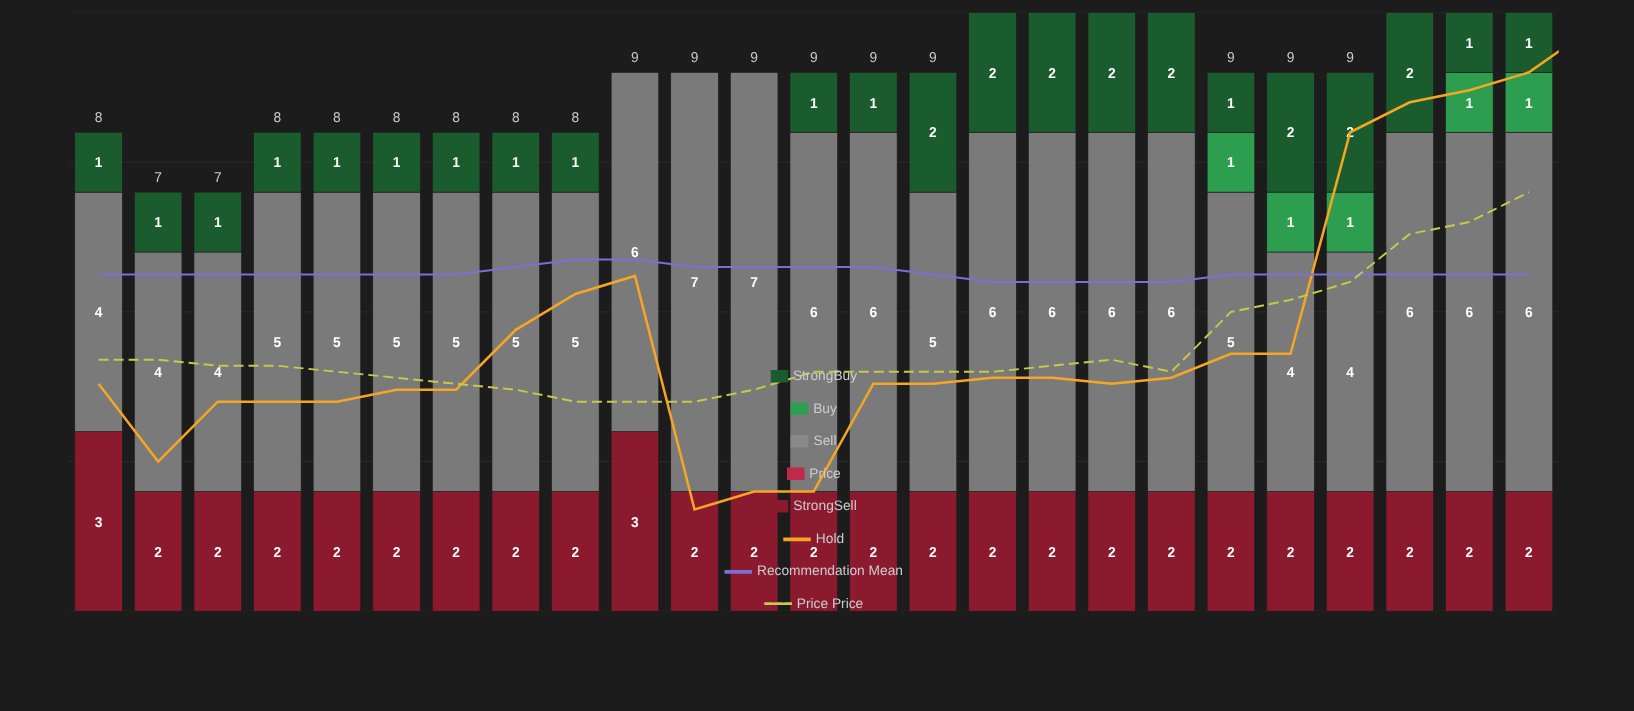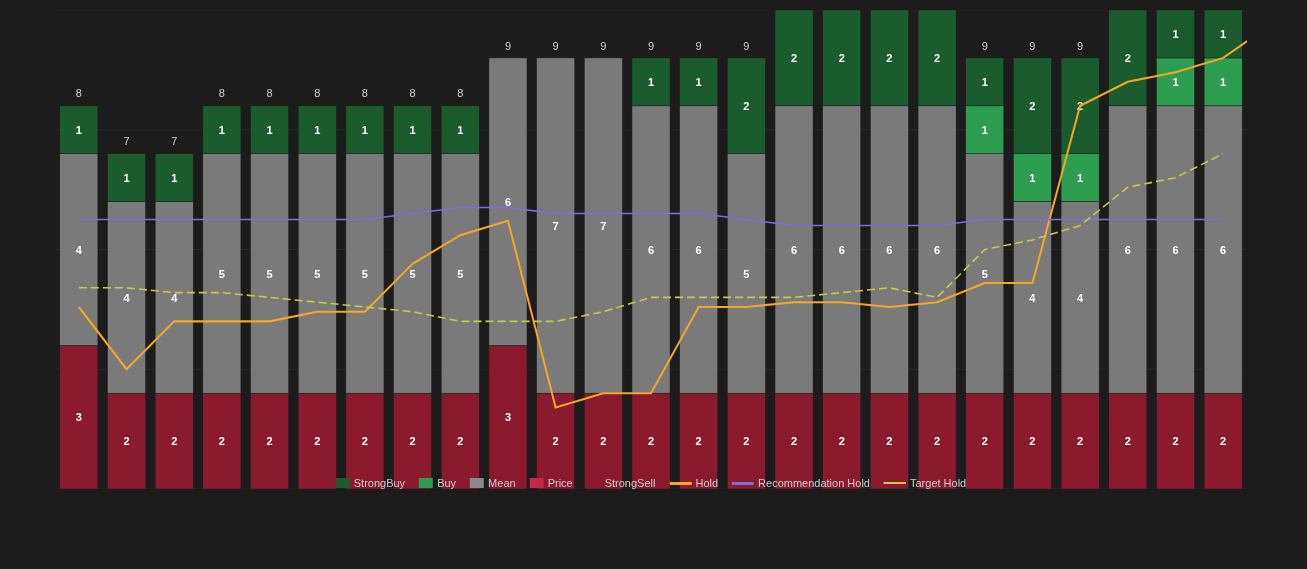--- a/index.html
+++ b/index.html
@@ -30,20 +30,21 @@
       position: absolute;
       bottom: 0px;
       left: 50%;
       transform: translateX(-50%);
       display: flex;
       align-items: center;
       gap: 14px;
       font-size: 11px;
       color: #ccc;
       white-space: nowrap;
+      flex-direction: column;
     }
     .legend-item {
       display: flex;
       align-items: center;
       gap: 4px;
     }
     .legend-swatch {
       width: 14px;
       height: 10px;
       display: inline-block;
@@ -312,37 +313,37 @@
       <div class="legend-item">
         <span class="legend-swatch" style="background:#1a5c2e;"></span>
         <span>StrongBuy</span>
       </div>
       <div class="legend-item">
         <span class="legend-swatch" style="background:#2d9e4f;"></span>
         <span>Buy</span>
       </div>
       <div class="legend-item">
         <span class="legend-swatch" style="background:#8a8a8a;"></span>
-        <span>Mean</span>
+        <span>Sell</span>
       </div>
       <div class="legend-item">
         <span class="legend-swatch" style="background:#c0294a;"></span>
         <span>Price</span>
       </div>
       <div class="legend-item">
         <span class="legend-swatch" style="background:#8b1a2e;"></span>
         <span>StrongSell</span>
       </div>
       <div class="legend-item">
         <span class="legend-line" style="background:#f5a623;"></span>
         <span>Hold</span>
       </div>
       <div class="legend-item">
         <span class="legend-line" style="background:#7b6fd4;"></span>
-        <span>Recommendation Hold</span>
+        <span>Recommendation Mean</span>
       </div>
       <div class="legend-item">
         <span class="legend-line" style="background:#c8c84a; border-top: 2px dashed #c8c84a; height:0; width:22px;"></span>
-        <span>Target Hold</span>
+        <span>Price Price</span>
       </div>
     </div>
   </div>
 </div>
 
 </body></html>

